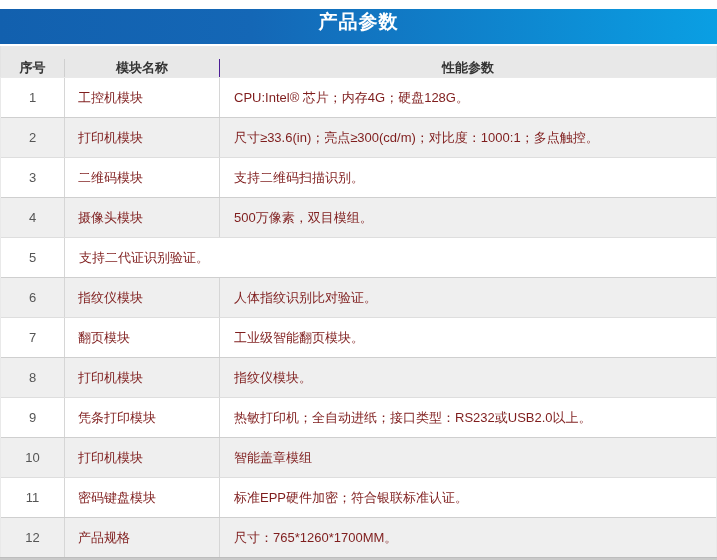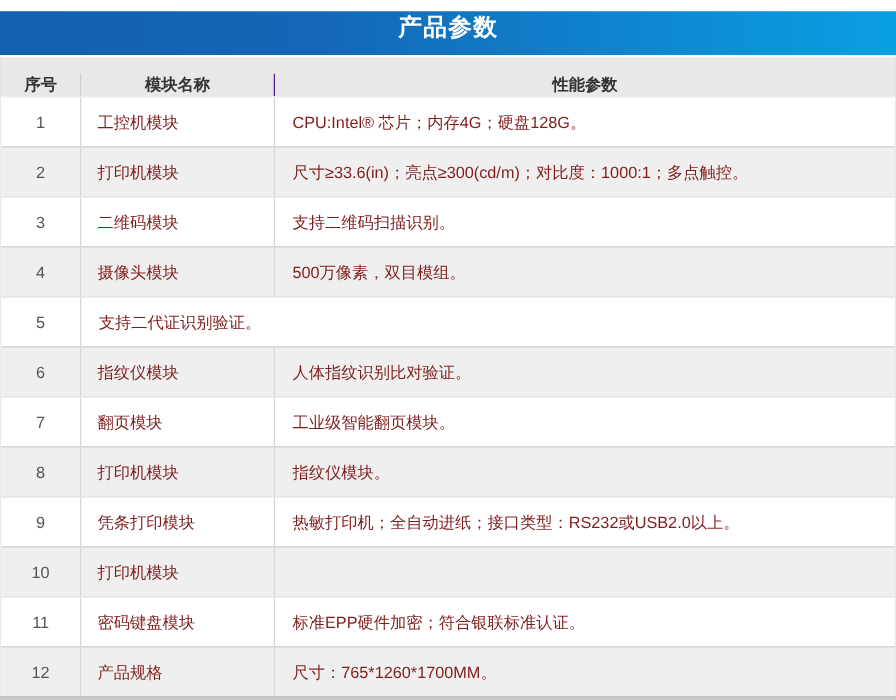--- a/index.html
+++ b/index.html
@@ -112,20 +112,21 @@
 
   <div class="row">
     <div class="cell c1">9</div>
     <div class="cell c2">凭条打印模块</div>
     <div class="cell c3">热敏打印机；全自动进纸；接口类型：RS232或USB2.0以上。</div>
   </div>
 
   <div class="row even">
     <div class="cell c1">10</div>
     <div class="cell c2">打印机模块</div>
+    <div class="cell c3">智能盖章模组</div>
   </div>
 
   <div class="row">
     <div class="cell c1">11</div>
     <div class="cell c2">密码键盘模块</div>
     <div class="cell c3">标准EPP硬件加密；符合银联标准认证。</div>
   </div>
 
   <div class="row even">
     <div class="cell c1">12</div>

